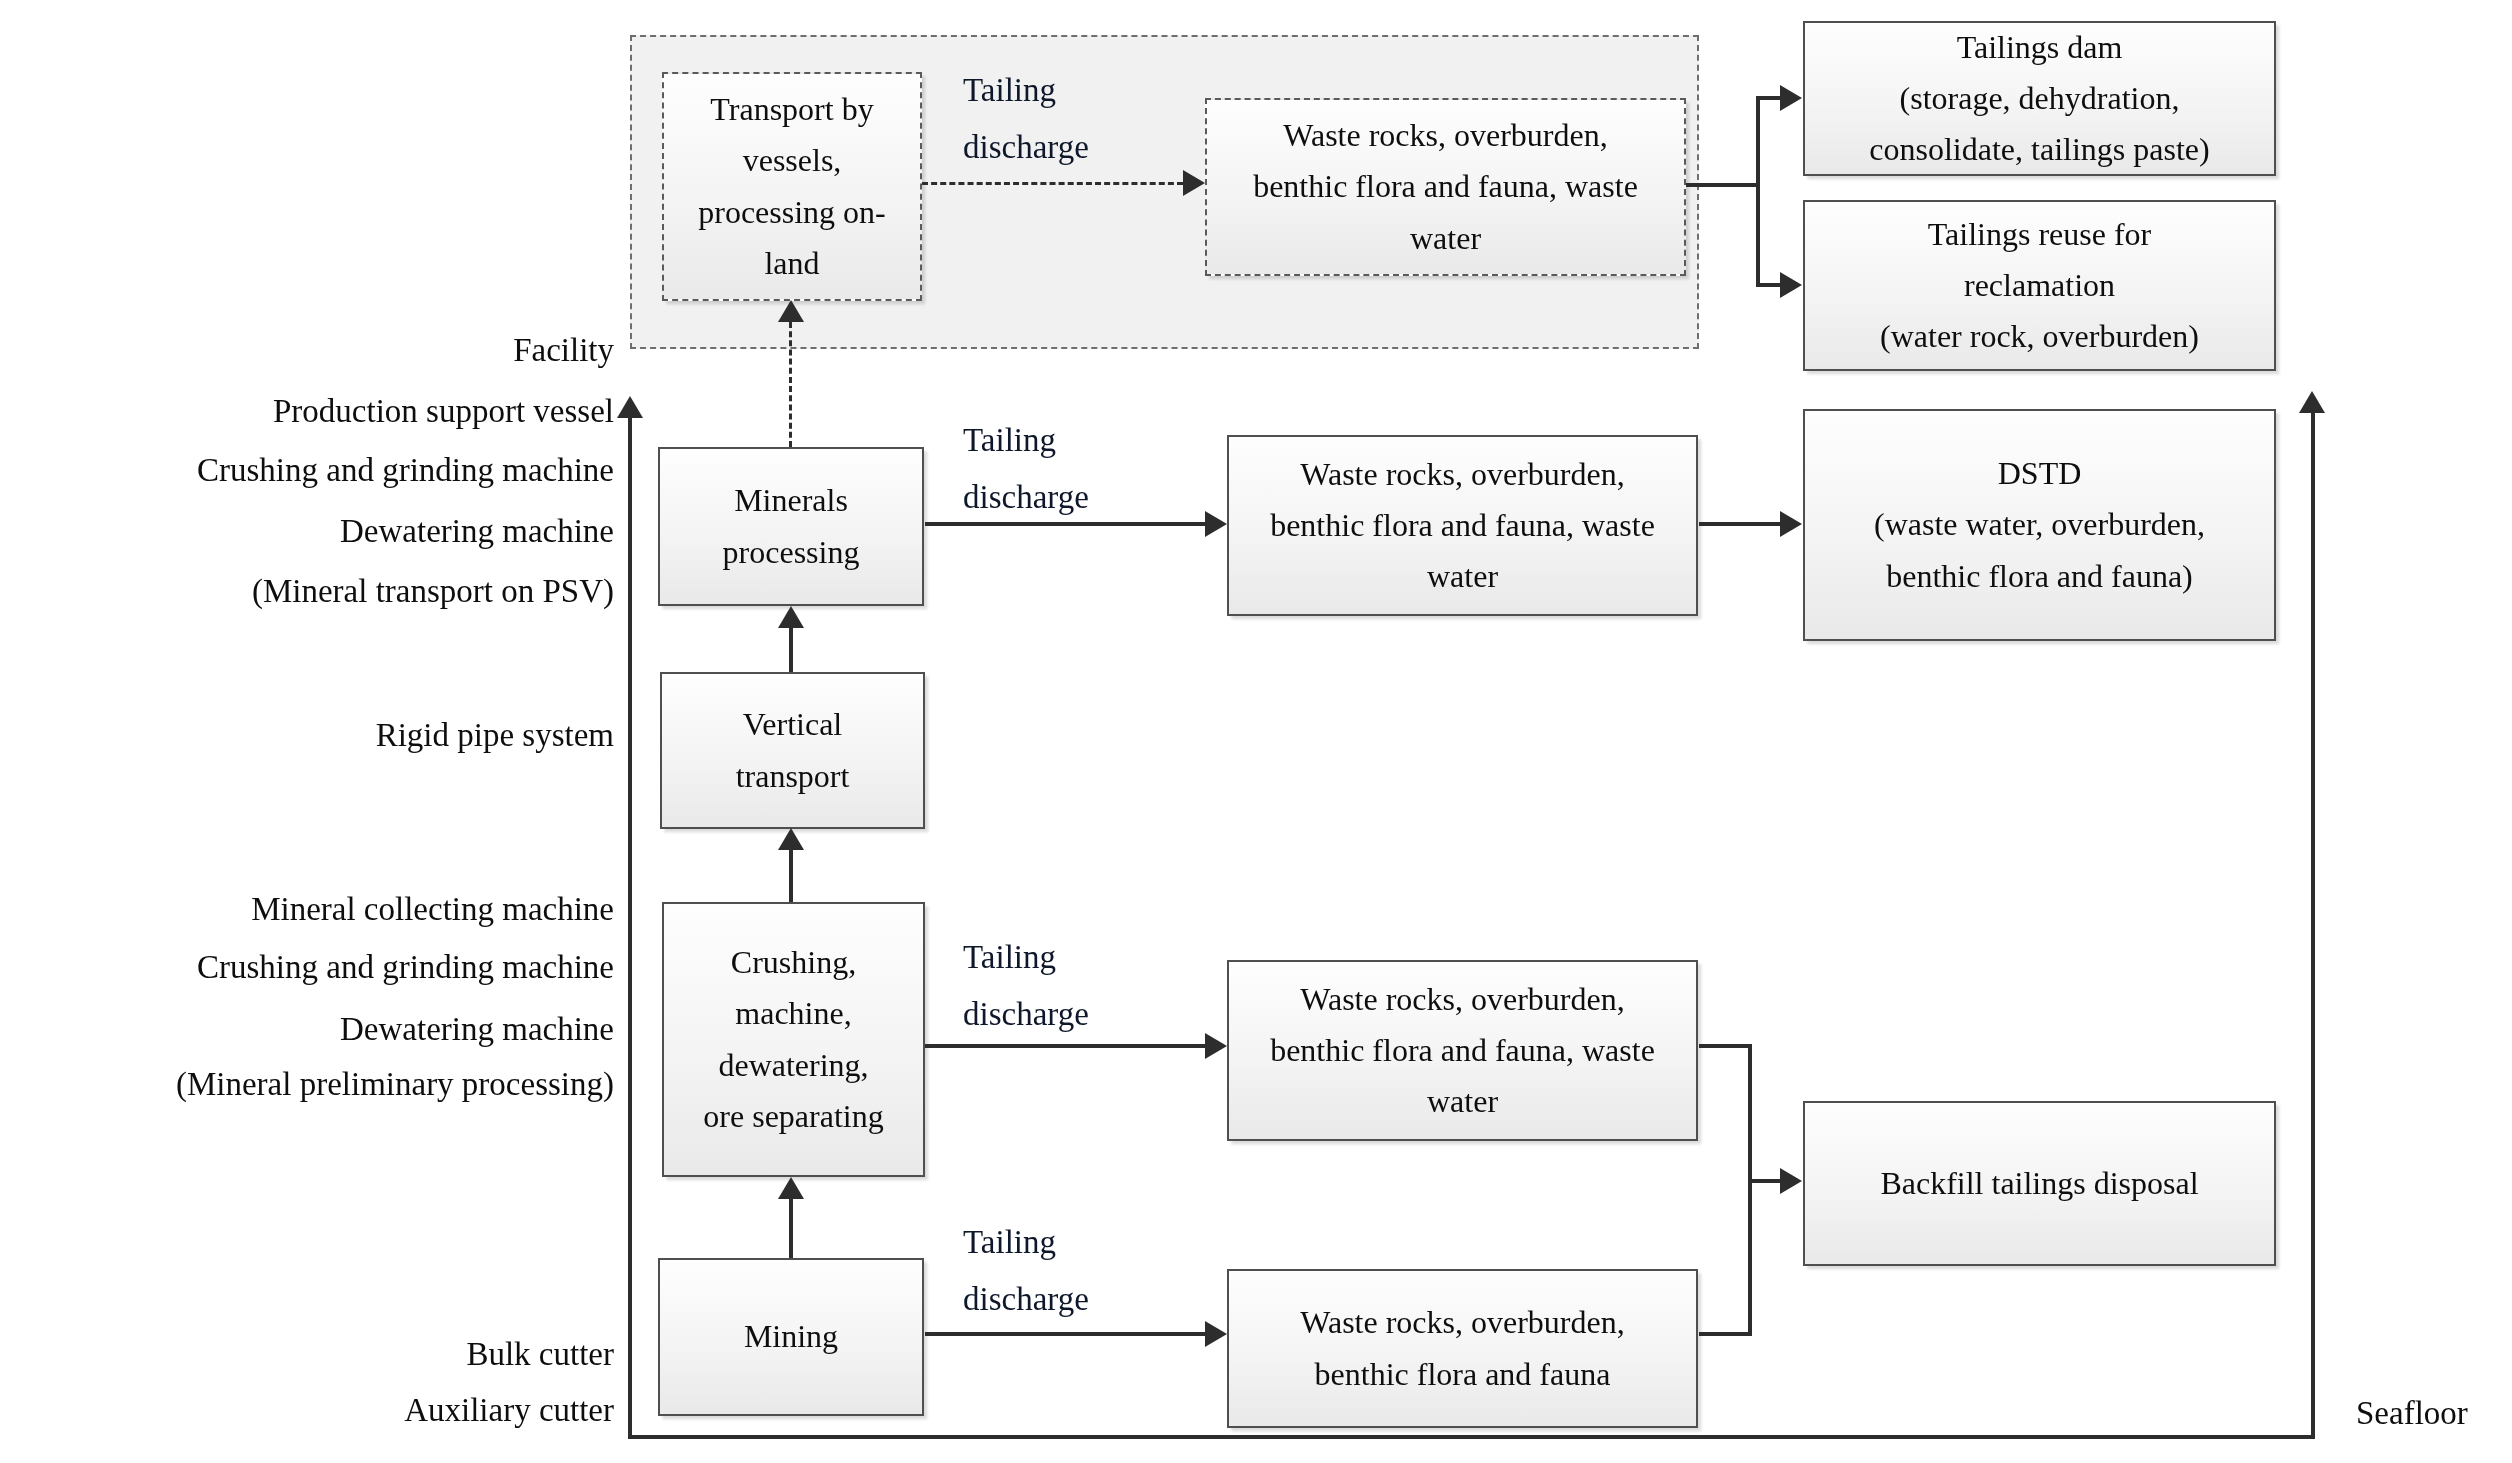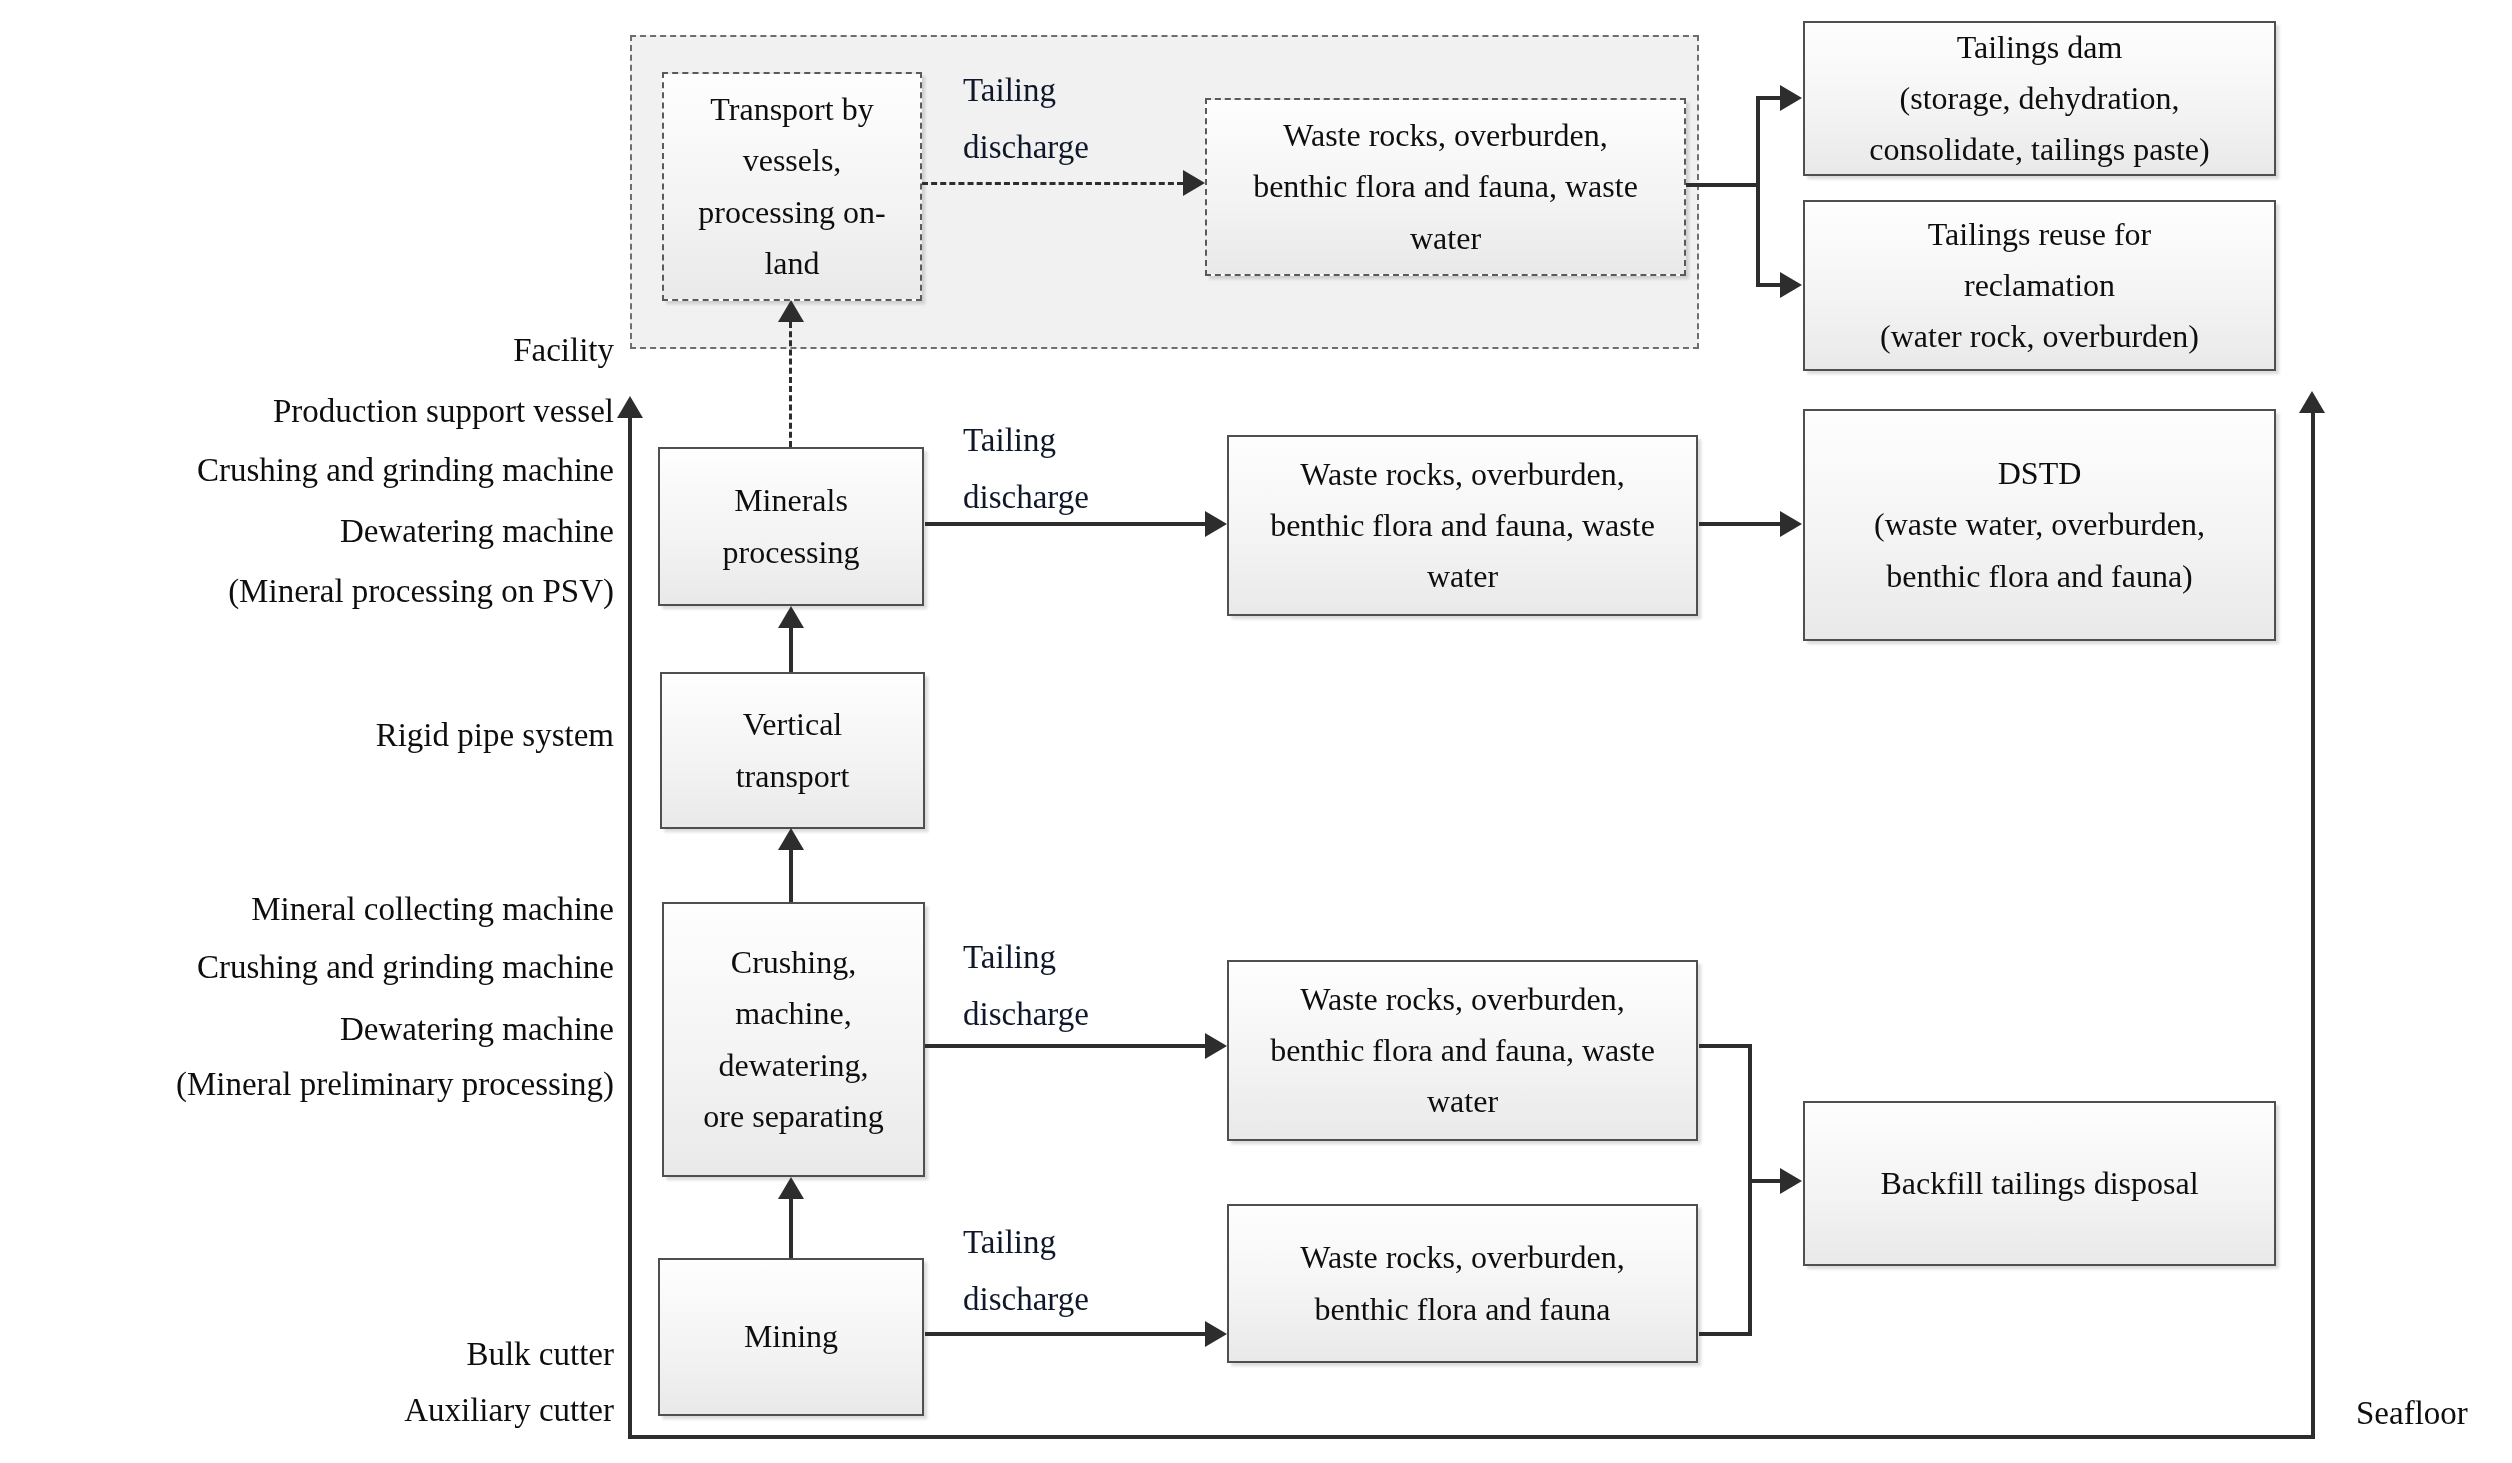--- a/index.html
+++ b/index.html
@@ -101,34 +101,34 @@
   </div>
 
   <div class="box" style="left:1803px; top:1101px; width:473px; height:165px; padding:0 14px;">
     <span>Backfill tailings disposal</span>
   </div>
 
   <div class="box" style="left:658px; top:1258px; width:266px; height:158px; padding:0 21px;">
     <span>Mining</span>
   </div>
 
-  <div class="box" style="left:1227px; top:1204px; width:471px; height:159px; padding:12px 28px;">
+  <div class="box" style="left:1227px; top:1269px; width:471px; height:159px; padding:12px 28px;">
     <span>Waste rocks, overburden, benthic flora and fauna</span>
   </div>
 
   <div class="flow-lbl" style="left:963px; top:62px;  width:201px;">Tailing discharge</div>
   <div class="flow-lbl" style="left:963px; top:412px; width:201px;">Tailing discharge</div>
   <div class="flow-lbl" style="left:963px; top:929px; width:201px;">Tailing discharge</div>
   <div class="flow-lbl" style="left:963px; top:1214px; width:201px;">Tailing discharge</div>
 
   <div class="lbl ra" style="right:1898px; top:329px;">Facility</div>
   <div class="lbl ra" style="right:1898px; top:390px;">Production support vessel</div>
   <div class="lbl ra" style="right:1898px; top:449px;">Crushing and grinding machine</div>
   <div class="lbl ra" style="right:1898px; top:510px;">Dewatering machine</div>
-  <div class="lbl ra" style="right:1898px; top:570px;">(Mineral processing on PSV)</div>
+  <div class="lbl ra" style="right:1898px; top:570px;">(Mineral transport on PSV)</div>
   <div class="lbl ra" style="right:1898px; top:714px;">Rigid pipe system</div>
   <div class="lbl ra" style="right:1898px; top:888px;">Mineral collecting machine</div>
   <div class="lbl ra" style="right:1898px; top:946px;">Crushing and grinding machine</div>
   <div class="lbl ra" style="right:1898px; top:1008px;">Dewatering machine</div>
   <div class="lbl ra" style="right:1898px; top:1063px;">(Mineral preliminary processing)</div>
   <div class="lbl ra" style="right:1898px; top:1333px;">Bulk cutter</div>
   <div class="lbl ra" style="right:1898px; top:1389px;">Auxiliary cutter</div>
 
   <div class="lbl" style="left:2356px; top:1392px;">Seafloor</div>
 

